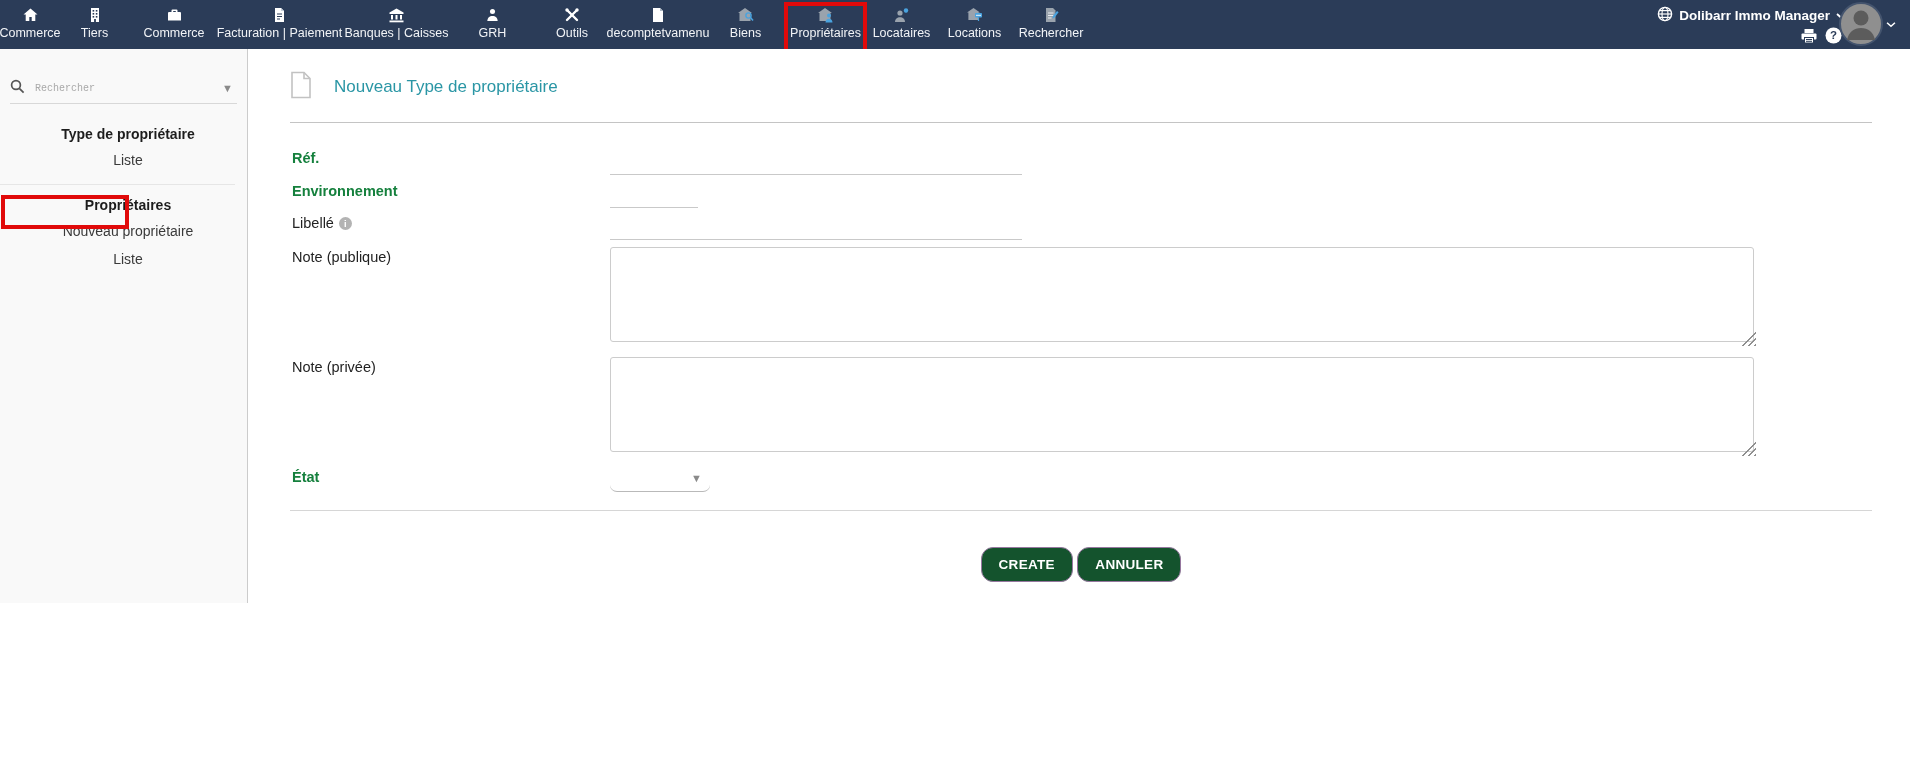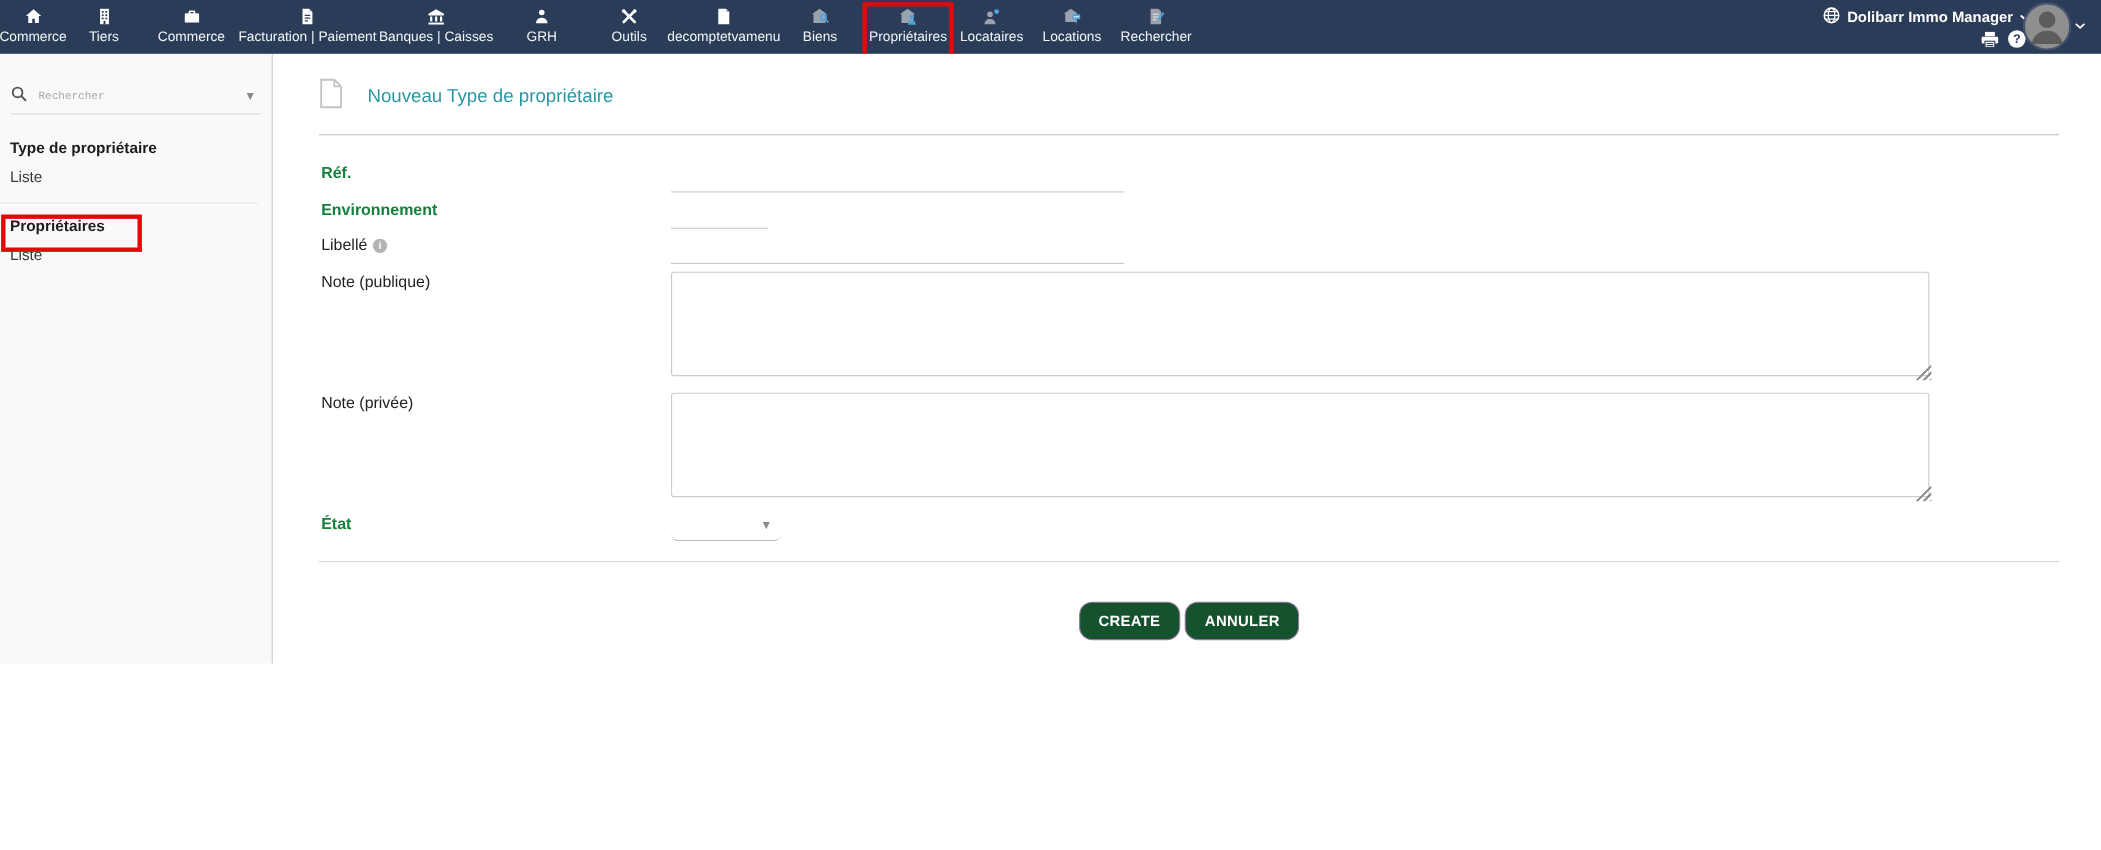--- a/index.html
+++ b/index.html
@@ -17,21 +17,21 @@
   .nav-right-icons svg{cursor:pointer;}
   .avatar-wrap{position:absolute;right:14px;top:2px;display:flex;align-items:flex-start;gap:3px;}
   .annotation-tab{position:absolute;left:-3px;right:-3px;top:2px;height:51px;border:4px solid #e10a0a;pointer-events:none;}
 
   
   .sidebar{position:absolute;left:0;top:49px;width:248px;height:554px;background:#f9f9f9;border-right:1px solid #ccc;box-sizing:border-box;}
   .search-row{position:relative;margin:24px 10px 0 10px;height:30px;border-bottom:1px solid #d8d8d8;display:flex;align-items:center;}
   .search-row input{border:none;outline:none;background:transparent;font-size:10px;color:#444;width:170px;margin-left:8px;font-family:Liberation Mono, monospace;}
   .search-row input::placeholder{color:#a9a9a9;}
   .search-caret{margin-left:auto;color:#8a8a8a;font-size:11px;padding:0 4px;cursor:pointer;}
-  .menu-section{margin-top:22px;}
+  .menu-section{margin-top:22px;text-align:center;}
   .menu-title{padding:0 0 4px 9px;font-size:14px;font-weight:bold;color:#1d1d1d;}
   .menu-item{padding:6px 0 6px 9px;font-size:14px;color:#3a3a3a;cursor:pointer;line-height:16px;}
   .side-divider{border:none;border-top:1px solid #e6e6e6;margin:10px 12px 0 0;}
   .annotation-side{position:absolute;left:1px;top:146px;width:120px;height:26px;border:4px solid #e10a0a;pointer-events:none;}
 
   
   .main{position:absolute;left:249px;top:49px;width:1661px;height:724px;background:#fff;}
   .page-head{position:absolute;left:41px;top:22px;display:flex;align-items:center;gap:22px;}
   .page-title{font-size:17px;color:#2a96a5;}
   .head-divider{position:absolute;left:41px;top:73px;width:1582px;border:none;border-top:1px solid #c4c4c4;margin:0;}
@@ -275,20 +275,21 @@
 
     <div class="menu-section">
       <div class="menu-title">Type de propriétaire</div>
       <div class="menu-item">Liste</div>
     </div>
 
     <hr class="side-divider">
 
     <div class="menu-section" style="margin-top:12px">
       <div class="menu-title">Propriétaires</div>
+      <div class="menu-item">Nouveau propriétaire</div>
       <div class="menu-item">Liste</div>
     </div>
 
     <span class="annotation-side"></span>
   </div>
 
   <div class="main">
 
     <div class="page-head">
       <span><svg width="22" height="28" viewBox="0 0 22 28">

